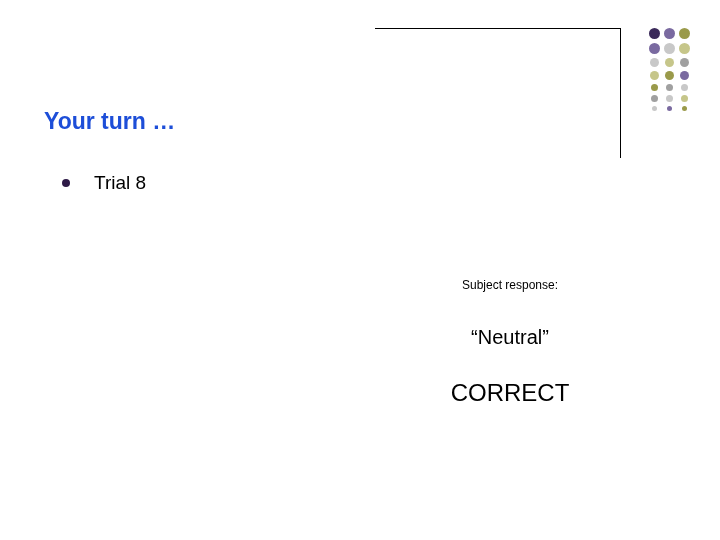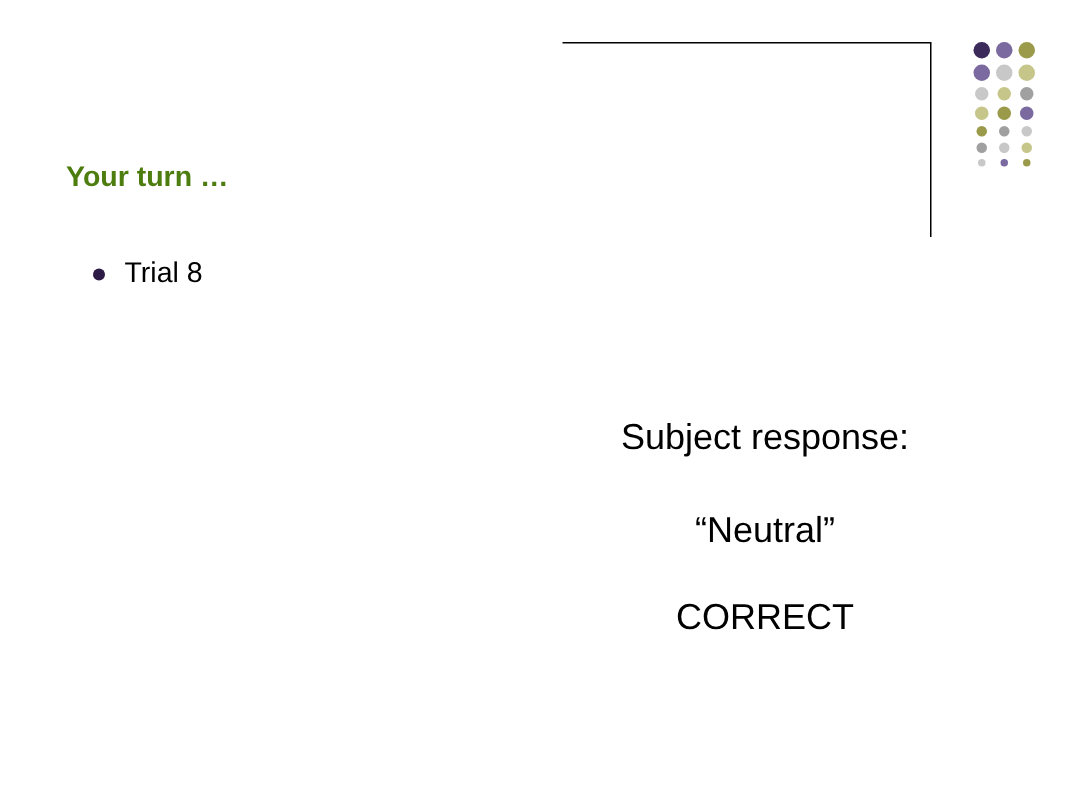--- a/index.html
+++ b/index.html
@@ -16,29 +16,29 @@
   .purple-dk { background: #3b2a5a; }
   .purple-md { background: #7a6aa0; }
   .olive-dk  { background: #9a9a4a; }
   .olive-lt  { background: #c6c68a; }
   .gray-lt   { background: #c8c8c8; }
   .gray-md   { background: #a0a0a0; }
 
   .hrule { position: absolute; top: 28px; left: 375px; width: 245px; height: 0; border-top: 1px solid #000; }
   .vrule { position: absolute; top: 28px; left: 620px; width: 0; height: 130px; border-left: 1px solid #000; }
 
-  .title { position: absolute; top: 108px; left: 44px; font-size: 19px; font-weight: bold; color: #4d7c0f; }
+  .title { position: absolute; top: 108px; left: 44px; font-size: 23px; font-weight: bold; color: #1d4ed8; }
 
-  .bullet-row { position: absolute; top: 172px; left: 62px; display: flex; align-items: center; gap: 13px; }
+  .bullet-row { position: absolute; top: 172px; left: 62px; display: flex; align-items: center; gap: 24px; }
   .bullet-dot { width: 8px; height: 8px; border-radius: 50%; background: #2e1a47; display: inline-block; }
   .bullet-text { font-size: 19px; color: #000; }
 
   .resp-block { position: absolute; top: 278px; left: 0; width: 720px; text-align: center; }
-  .resp-label { font-size: 24px; margin-left: 300px; margin-bottom: 34px; }
-  .resp-value { font-size: 24px; margin-left: 300px; margin-bottom: 30px; margin-top: 16px; }
+  .resp-label { font-size: 12px; margin-left: 300px; margin-bottom: 34px; }
+  .resp-value { font-size: 20px; margin-left: 300px; margin-bottom: 30px; margin-top: 16px; }
   .resp-result { font-size: 24px; margin-left: 300px; }
 </style>
 </head>
 <body>
 
 <div class="slide">
 
   <div class="hrule"></div>
   <div class="vrule"></div>
 

